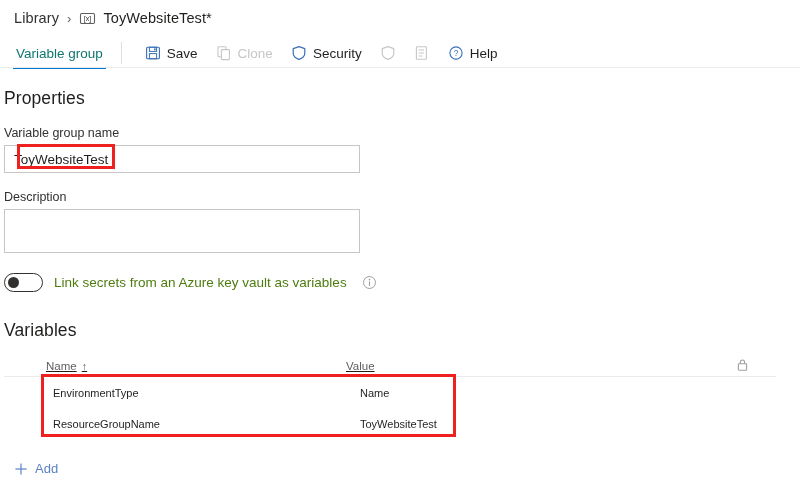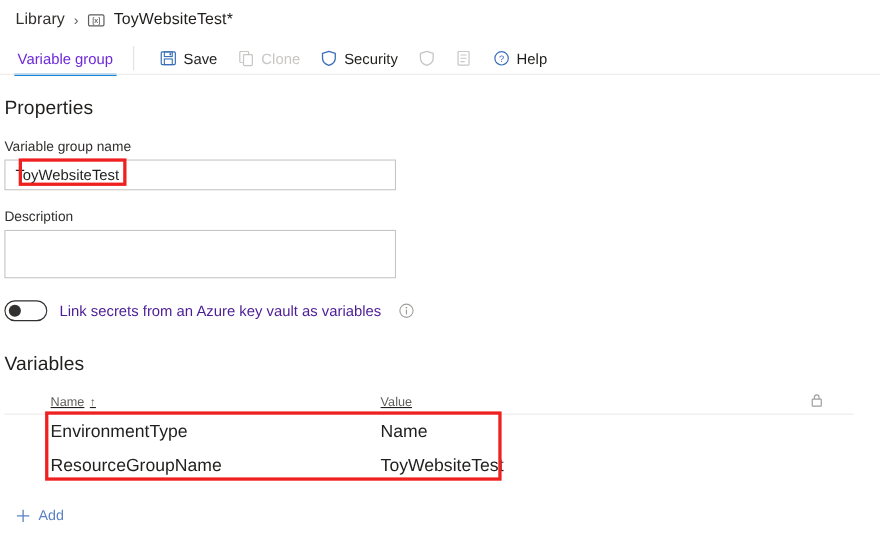--- a/index.html
+++ b/index.html
@@ -62,21 +62,21 @@
     position: absolute;
     left: 0; right: 0; bottom: 0;
     height: 1px;
     background: #edebe9;
   }
   .cb-tab {
     display: flex;
     align-items: center;
     position: relative;
     font-size: 13.5px;
-    color: #6d28d9;
+    color: #0f766e;
     padding: 0 3px;
     margin-right: 15px;
   }
   .cb-tab .tab-underline {
     position: absolute;
     left: 0;
     right: 0;
     bottom: -1px;
     height: 2px;
     background: #0078d4;
@@ -174,21 +174,21 @@
     position: absolute;
     left: 3px;
     top: 3px;
     width: 11px;
     height: 11px;
     border-radius: 50%;
     background: #323130;
   }
   .toggle-label {
     font-size: 13.5px;
-    color: #4c1d95;
+    color: #4d7c0f;
   }
   .info-icon {
     display: inline-flex;
     align-items: center;
     justify-content: center;
     width: 15px;
     height: 15px;
     margin-left: 4px;
   }
 
@@ -223,22 +223,23 @@
   .th-value { flex: 1; }
   .th-lock  { width: 40px; display: flex; justify-content: flex-start; }
   .sort-arrow { font-size: 11px; color: #605e5c; }
   .trow {
     display: flex;
     align-items: center;
     height: 31px;
     padding-left: 42px;
   }
   .td {
-    font-size: 16px;
-    color: #201f1e;
+    font-size: 11px;
+    color: #201f1e;
+    margin-left: 7px;
   }
   .td-name  { width: 300px; }
   .td-value { flex: 1; }
 
   
   .add-row {
     display: flex;
     align-items: center;
     gap: 7px;
     margin-top: 22px;

